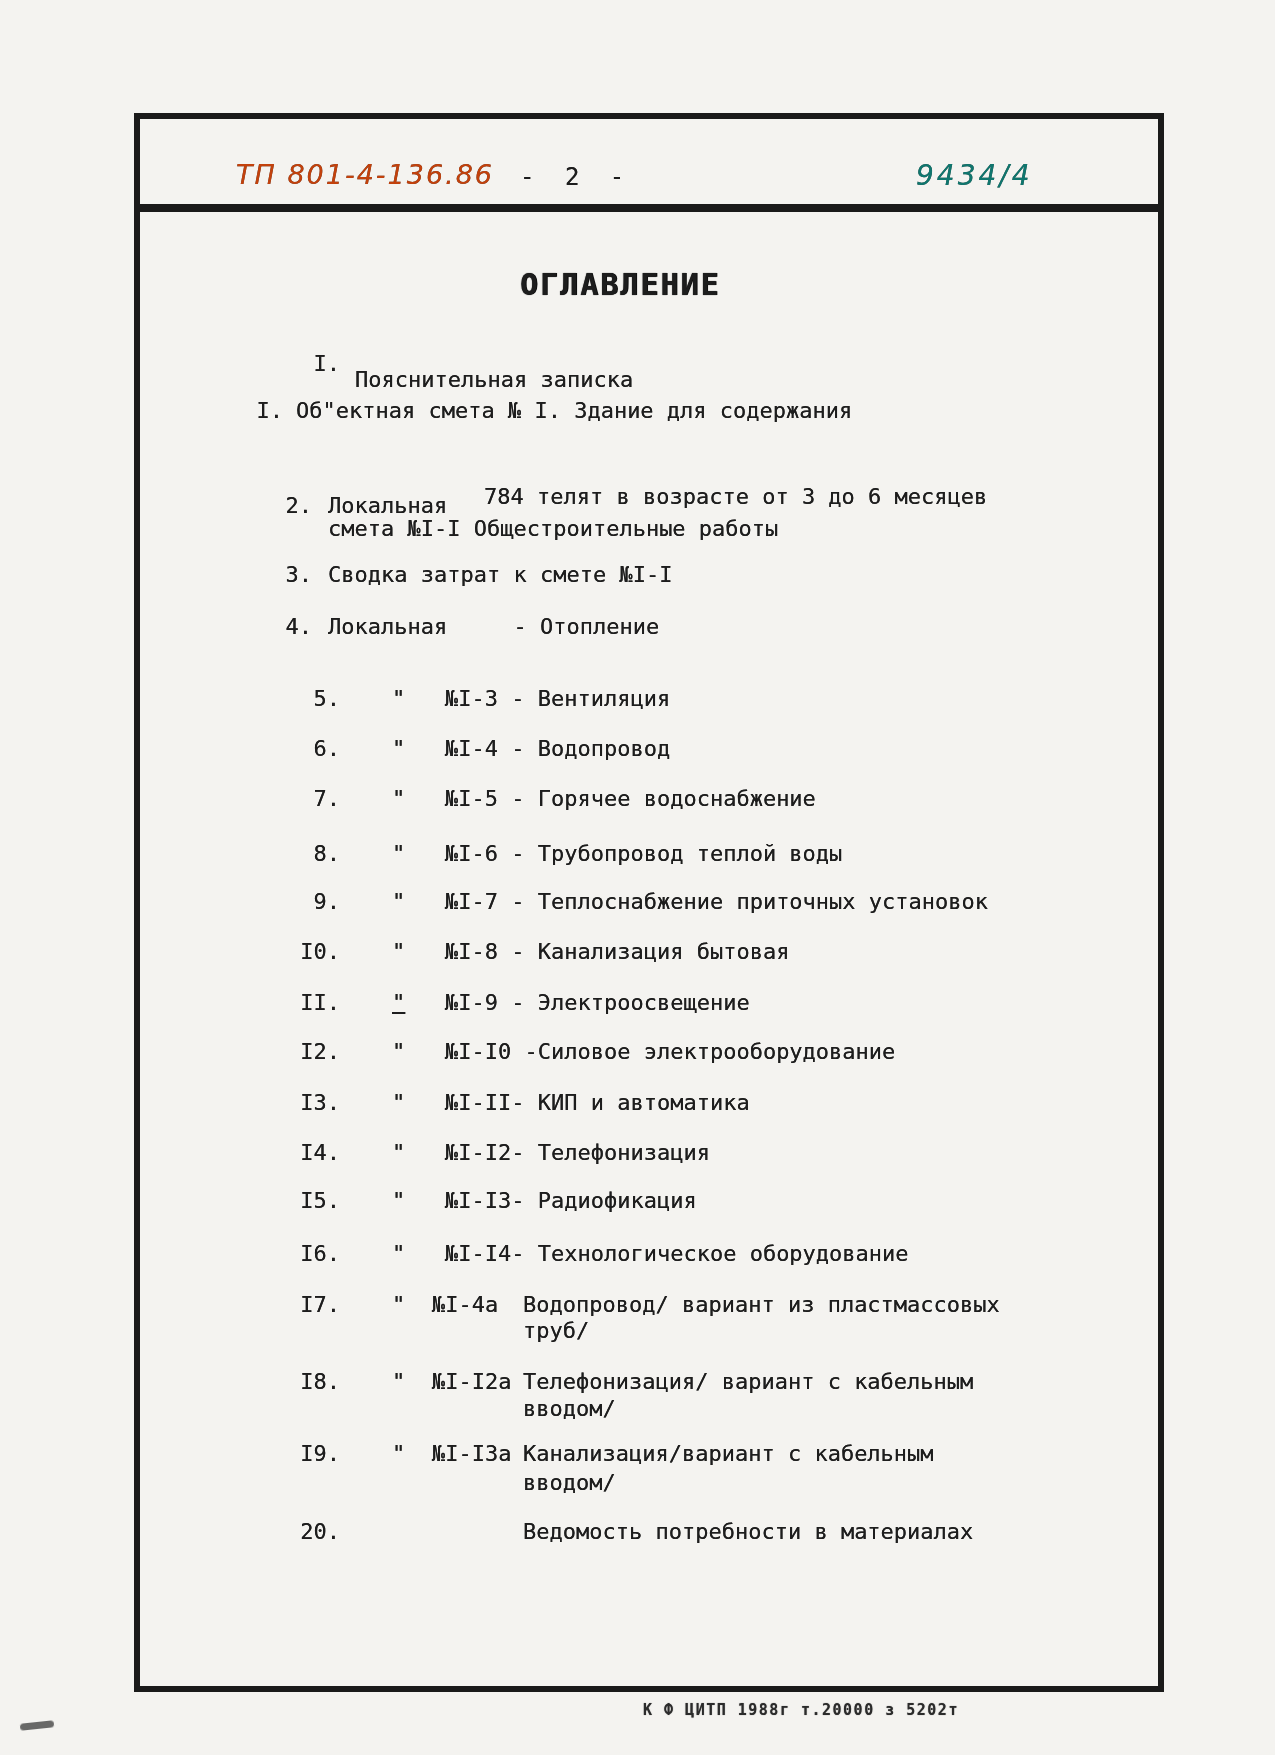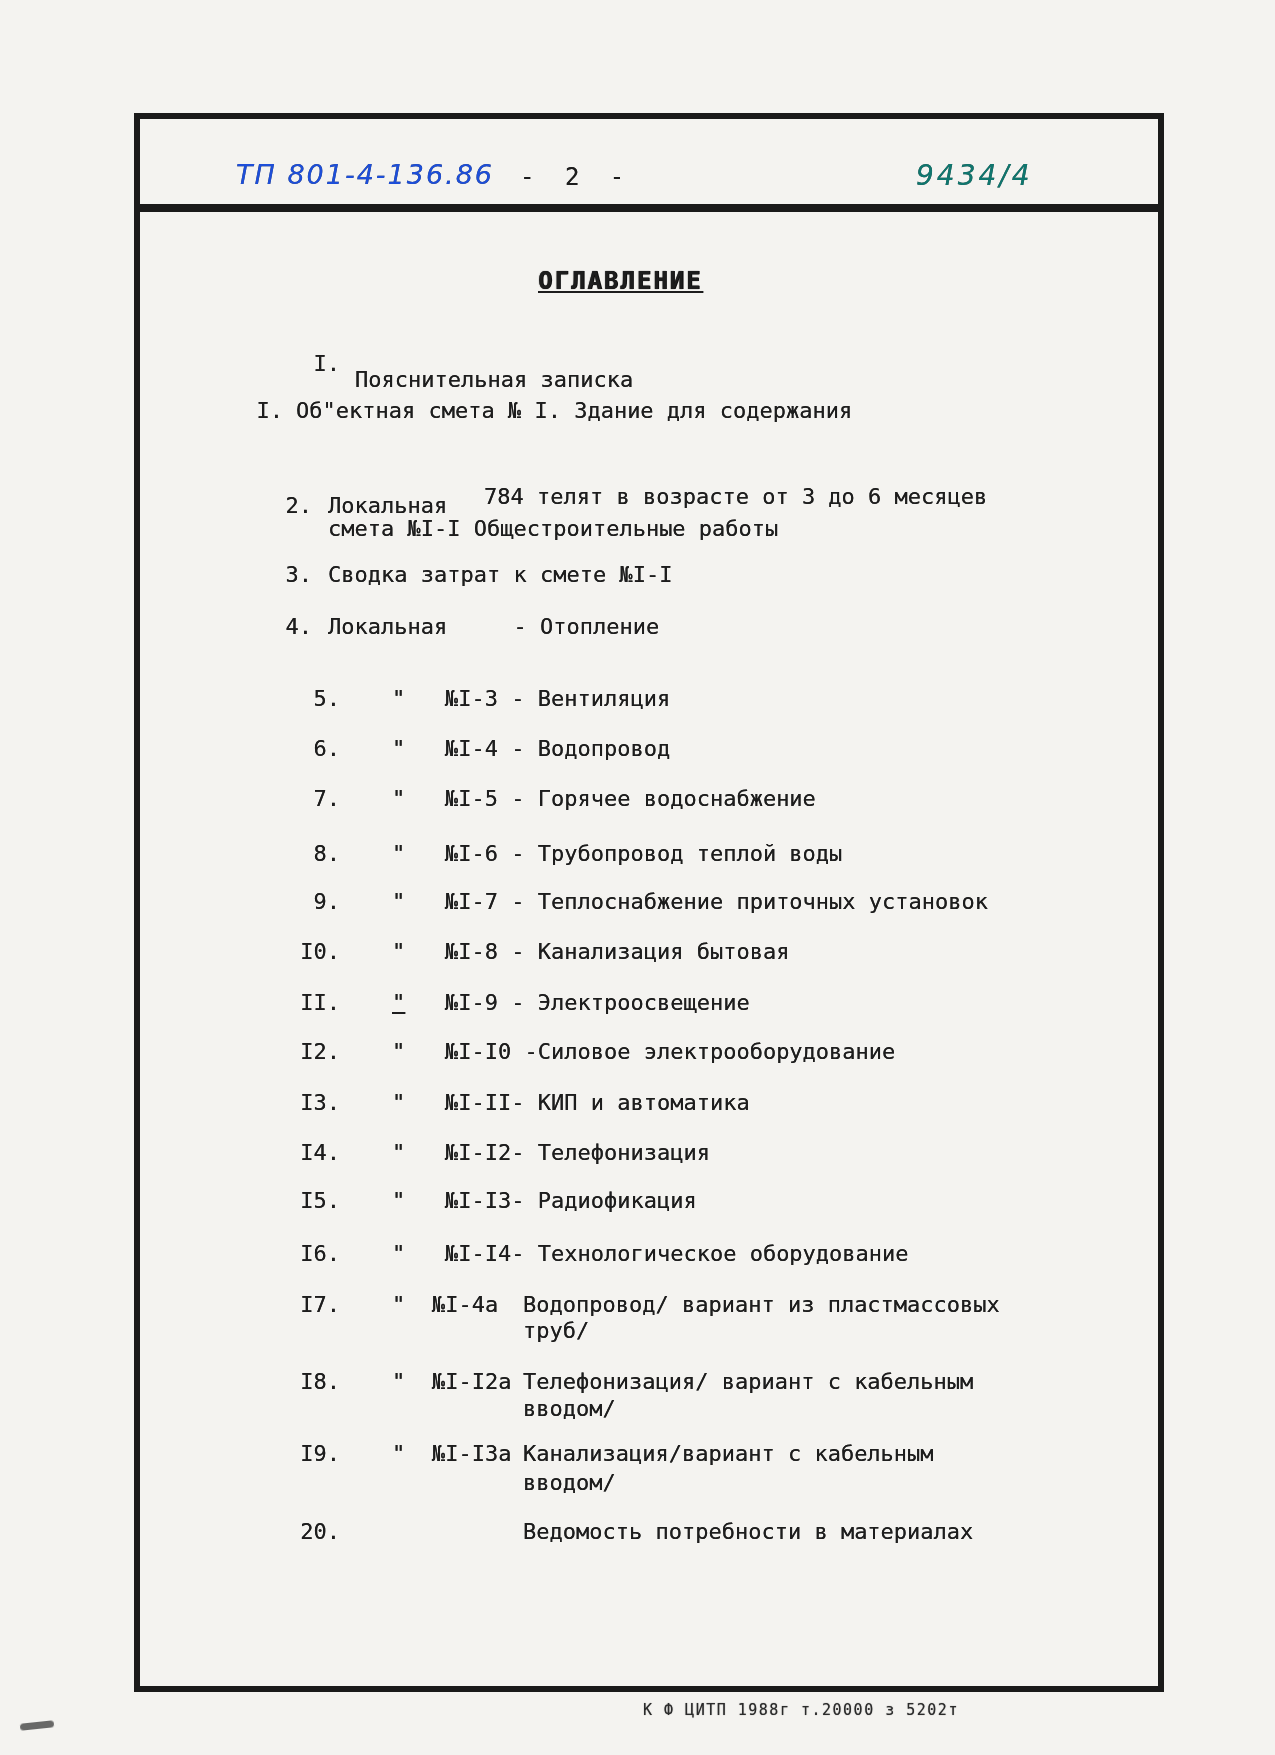--- a/index.html
+++ b/index.html
@@ -24,63 +24,62 @@
     position:absolute;
     left:-6px;top:85px;
     width:calc(100% + 12px);height:8px;
     background:#1a1a1a;
   }
   
   .hdr-code{
     position:absolute;left:96px;top:40px;
     font-family:"DejaVu Sans", sans-serif;
     font-style:italic;font-size:27px;letter-spacing:2px;
-    color:#1d4ed8;text-shadow:0 0 .5px rgba(0,0,0,.7);
+    color:#c2410c;text-shadow:0 0 .5px rgba(0,0,0,.7);
     white-space:pre;
   }
   .hdr-page{
     position:absolute;left:380px;top:44px;
     font-size:24px;word-spacing:14px;letter-spacing:1px;
     text-shadow:0 0 .5px rgba(0,0,0,.7);
     white-space:pre;
   }
   .hdr-inv{
     position:absolute;left:776px;top:40px;
     font-family:"DejaVu Sans", sans-serif;
     font-style:italic;font-size:28px;letter-spacing:3px;
     color:#0f766e;text-shadow:0 0 .6px rgba(0,0,0,.7);
     white-space:pre;
   }
   
   .title{
-    position:absolute;left:398px;top:148px;
-    font-size:24px;font-weight:700;letter-spacing:2px;
+    position:absolute;left:380px;top:148px;
+    font-size:30px;font-weight:700;letter-spacing:2px;
     text-shadow:0 0 1px rgba(0,0,0,.85), .8px 0 #111;
     white-space:pre;
-    text-decoration:underline;
   }
   
   .ln{position:absolute;left:0;width:100%;height:26px;font-size:22px;line-height:26px;}
   .c{position:absolute;top:0;white-space:pre;text-shadow:0 0 .5px rgba(10,10,10,.8);}
   .num {left:100px;width:100px;text-align:right;}
   .numB{left:72px;width:100px;text-align:right;}
   .num2{left:43px;width:100px;text-align:right;}
   .t1  {left:215px;margin-top:16px;}
   .t2  {left:156px;}
   .t784{left:344px;margin-top:46px;}
   .body{left:188px;}
   .dit {left:252px;}
   .dit.u{text-decoration:underline;}
   .mid {left:305px;}
   .code{left:292px;}
   .desc{left:383px;text-align:right;}
   
   .print-stamp{
     position:absolute;left:643px;top:1701px;
-    font-size:15px;font-weight:400;letter-spacing:1.5px;
+    font-size:15px;font-weight:700;letter-spacing:1.5px;
     color:#2b2b2b;text-shadow:0 0 1px rgba(0,0,0,.55);
     white-space:pre;
   }
   
   .smudge{
     position:absolute;left:20px;top:1722px;
     width:34px;height:7px;border-radius:4px;
     background:#3a3a3a;opacity:.75;
     transform:rotate(-6deg);
     filter:blur(.6px);

